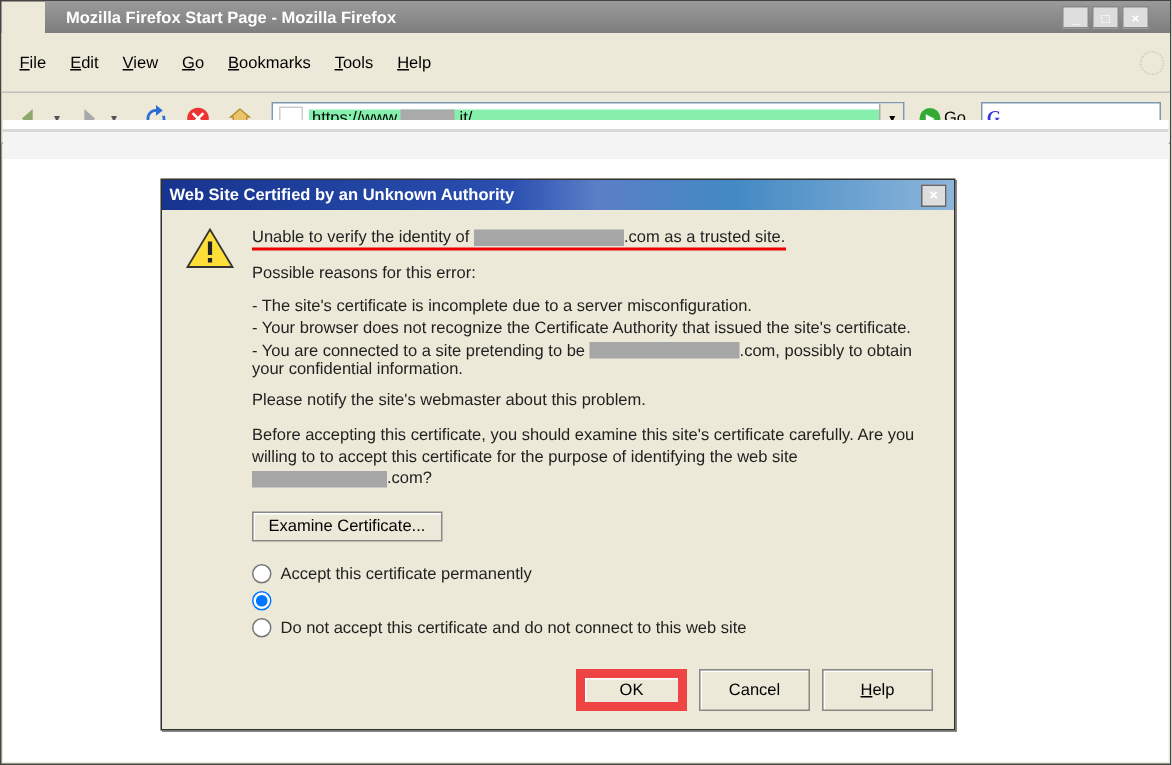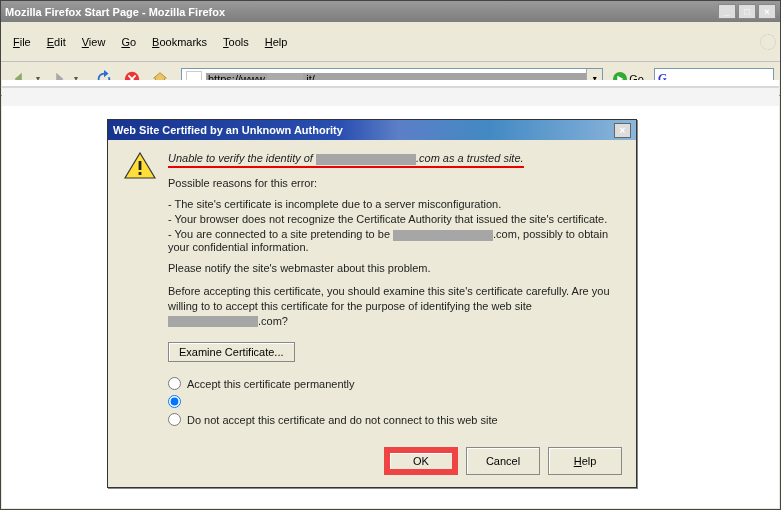--- a/index.html
+++ b/index.html
@@ -1,55 +1,55 @@
 <!DOCTYPE html>
 <html><head>
 <meta charset="utf-8">
 <style>
 * { box-sizing: border-box; font-family: Tahoma, sans-serif; font-size: 11px; }
 body { margin: 0; background: #fff; width: 781px; height: 510px; overflow: hidden; }
 
 .window { border: 1px solid #444; width: 781px; height: 510px; background: #ece9d8; position: relative; }
-.titlebar { background: linear-gradient(#9a9a9a,#7d7d7d); color: #fff; height: 21px; display: flex; align-items: center; padding: 0 4px; font-weight: bold; font-size: 11px; }
+.titlebar { background: linear-gradient(#9a9a9a,#7d7d7d); color: #fff; height: 21px; display: flex; align-items: center; padding: 0 14px; font-weight: bold; font-size: 11px; margin-left: 29px; }
 .titlebar .spacer { flex: 1; }
 .winbtn { width: 18px; height: 15px; background: #ddd; border: 1px solid #888; margin-left: 2px; display: inline-flex; align-items: center; justify-content: center; font-size: 9px; }
 .winbtn.last { font-weight: bold; }
 
 .menubar { background: #ece9d8; height: 40px; display: flex; align-items: center; padding: 0 4px; border-bottom: 1px solid #c0c0c0; }
 .menu-item { padding: 2px 8px; }
 .menu-item u { text-decoration: underline; }
 .throbber { margin-left: auto; width: 16px; height: 16px; border: 1px dotted #999; border-radius: 50%; opacity: .4; }
 
 .toolbar { background: #ece9d8; height: 34px; display: flex; align-items: center; padding: 0 6px; gap: 2px; border-bottom: 1px solid #999; }
 .tbtn { width: 26px; height: 26px; display: inline-flex; align-items: center; justify-content: center; border: 1px solid transparent; border-radius: 3px; }
 .tbtn svg { width: 18px; height: 18px; }
 .tbtn-group { display: flex; align-items: center; }
 .drop { width: 10px; text-align: center; font-size: 8px; color: #555; }
 .urlbox { flex: 1; display: flex; align-items: center; border: 1px solid #7b98b0; background: #fff; height: 22px; margin: 0 4px 0 6px; }
 .url-favicon { width: 16px; height: 16px; margin: 0 4px; background: #fff; border: 1px solid #ccc; }
-.url-input { flex: 1; border: none; outline: none; font-size: 11px; padding: 0 2px; background:#a3a3a3;text-decoration:underline; }
+.url-input { flex: 1; border: none; outline: none; font-size: 11px; padding: 0 2px; background:#86efac;text-decoration:underline; }
 .url-input .red { background: #aaa; padding: 0 18px; }
 .url-drop { width: 16px; text-align: center; background: #ece9d8; border-left: 1px solid #aaa; height: 100%; line-height: 20px; font-size: 8px; }
 .gobtn { display: flex; align-items: center; gap: 2px; padding: 0 4px; }
 .gobtn .circ { width: 14px; height: 14px; border-radius: 50%; background: #3a3; display: inline-flex; align-items: center; justify-content: center; color: #fff; font-size: 8px; }
 .searchbox { display: flex; align-items: center; border: 1px solid #7b98b0; background: #fff; height: 22px; width: 120px; margin-left: 4px; }
 .searchbox .gicon { width: 16px; height: 16px; margin: 0 3px; font-weight: bold; color: #33d; font-size: 12px; font-family: serif; font-style: italic; }
 
 .content { background: #fff; position: absolute; left: 1px; right: 1px; top: 79px; bottom: 1px; }
 .content-inner { border-top: 2px solid #d8d8d8; height: 20px; background:#f4f4f4; margin-top:6px;}
 
 .dialog { position: absolute; left: 106px; top: 118px; width: 530px; background: #ece9d8; border: 1px solid #333; box-shadow: 1px 1px 0 #888; }
 .dlgtitle { height: 20px; display: flex; align-items: center; color: #fff; font-weight: bold; padding: 0 5px; background: linear-gradient(90deg,#17348f 0%,#2a4fb0 44%,#5c7fc7 55%,#4289c3 72%,#8db6db 100%); }
 .dlgtitle .spacer { flex: 1; }
 .closebtn { width: 17px; height: 15px; background: #ddd; border: 1px solid #666; display: inline-flex; align-items: center; justify-content: center; font-size: 10px; font-weight: bold; }
 
 .dlgbody { padding: 12px 16px 10px 16px; display: flex; gap: 12px; }
 .warnicon { width: 32px; height: 28px; flex: none; }
 .dlgtext { flex: 1; color: #222; }
-.headline { font-weight: normal; margin-bottom: 2px; font-style: italic; }
+.headline { font-weight: normal; margin-bottom: 2px; }
 .underline-red { border-bottom: 2px solid #e00; display: inline-block; padding-bottom: 1px; }
 .graybox { display: inline-block; background: #a6a6a6; vertical-align: middle; height: 11px; }
 .p { margin: 8px 0; line-height: 1.35; }
 .reason { margin: 3px 0; }
 
 .exbtn { border: 1px solid #888; background: #ece9d8; padding: 3px 10px; box-shadow: 1px 1px 0 #fff inset; margin: 6px 0 10px 0; }
 .radio-row { display: flex; align-items: center; gap: 6px; margin: 5px 0; }
 .radio-row input { margin: 0; }
 
 .dlgbuttons { display: flex; justify-content: flex-end; gap: 8px; padding: 6px 14px 12px 14px; }

